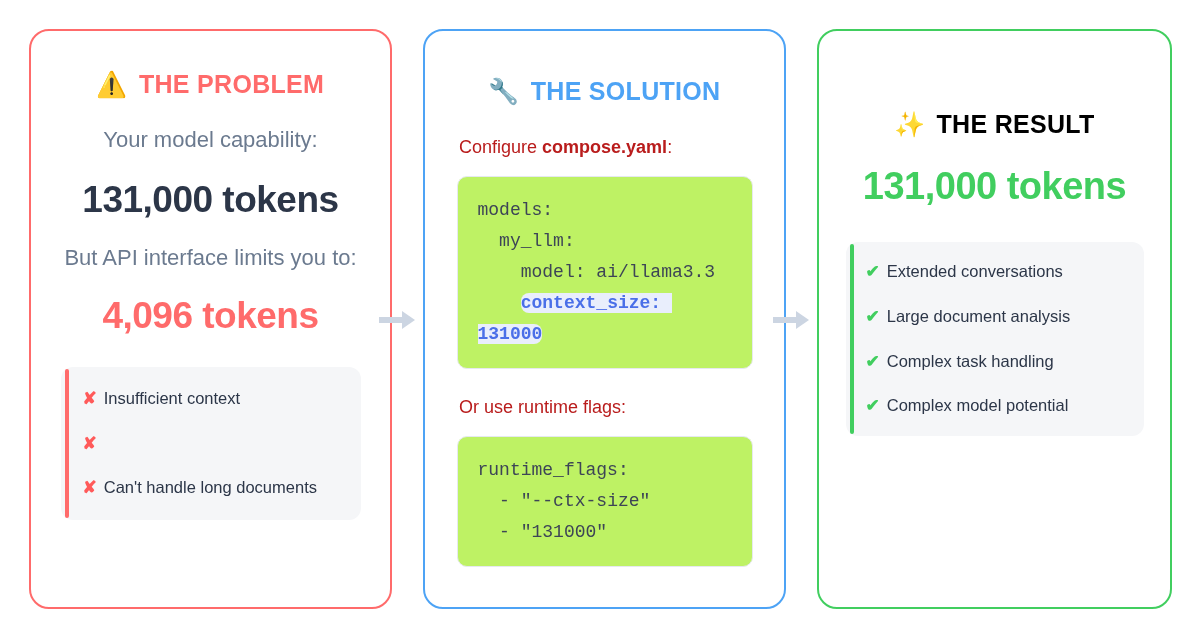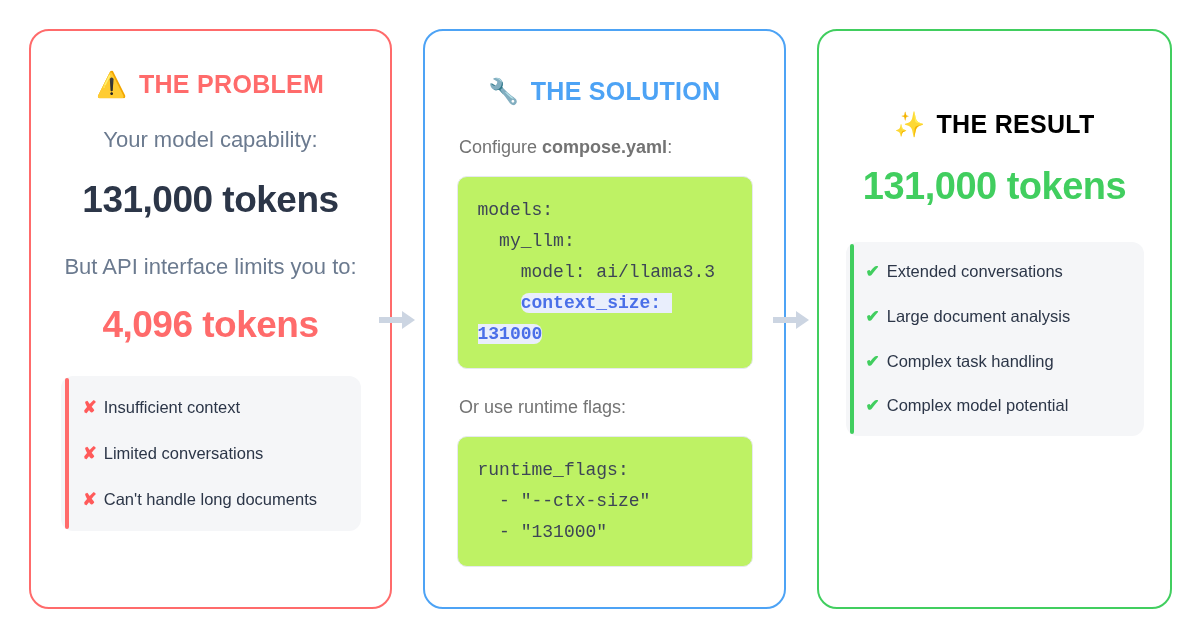--- a/index.html
+++ b/index.html
@@ -73,21 +73,21 @@
     text-align: center;
     width: 100%;
     letter-spacing: -0.5px;
   }
   .stat-big.dark  { color: #2c3648; }
   .stat-big.red   { color: #ff6b6b; }
   .stat-big.green { color: #41ce5f; }
 
   #problem-capability-label { margin-top: 28px; }
   #problem-capability-value { margin-top: 26px; }
-  #problem-limit-label      { margin-top: 33px; }
+  #problem-limit-label      { margin-top: 24px; }
   #problem-limit-value      { margin-top: 24px; }
 
   #result-context-label { margin-top: 32px; }
   #result-context-value { margin-top: 26px; font-size: 38px; }
 
   
   .bullet-panel {
     position: relative;
     width: 300px;
     background: #f5f6f8;
@@ -121,21 +121,21 @@
   #problem-bullets .bullet-row + .bullet-row { margin-top: 26px; }
   #result-bullets  .bullet-row + .bullet-row { margin-top: 25px; }
   .bullet-mark { font-size: 17px; font-weight: bold; line-height: 1; }
   .bullet-mark.cross { color: #ff5a5a; }
   .bullet-mark.check { color: #41ce5f; }
 
   
   .sol-caption {
     width: 100%;
     font-size: 18px;
-    color: #737373;
+    color: #b91c1c;
     text-align: left;
     padding-left: 8px;
   }
   .sol-caption b { font-weight: bold; }
   #sol-caption-1 { margin-top: 31px; }
   #sol-caption-2 { margin-top: 28px; }
 
   .code-block {
     width: 296px;
     background: #bef264;
@@ -201,21 +201,20 @@
     <div class="stat-label" id="problem-limit-label">But API interface limits you to:</div>
     <div class="stat-big red" id="problem-limit-value">4,096 tokens</div>
 
     <div class="bullet-panel" id="problem-bullets">
       <div class="bullet-row">
         <span class="bullet-mark cross">✘</span>
         <span>Insufficient context</span>
       </div>
       <div class="bullet-row">
         <span class="bullet-mark cross">✘</span>
-        <span>Limited conversations</span>
       </div>
       <div class="bullet-row">
         <span class="bullet-mark cross">✘</span>
         <span>Can't handle long documents</span>
       </div>
     </div>
   </section>
 
   <div class="arrow" id="arrow-1">
     <span class="shaft"></span>

